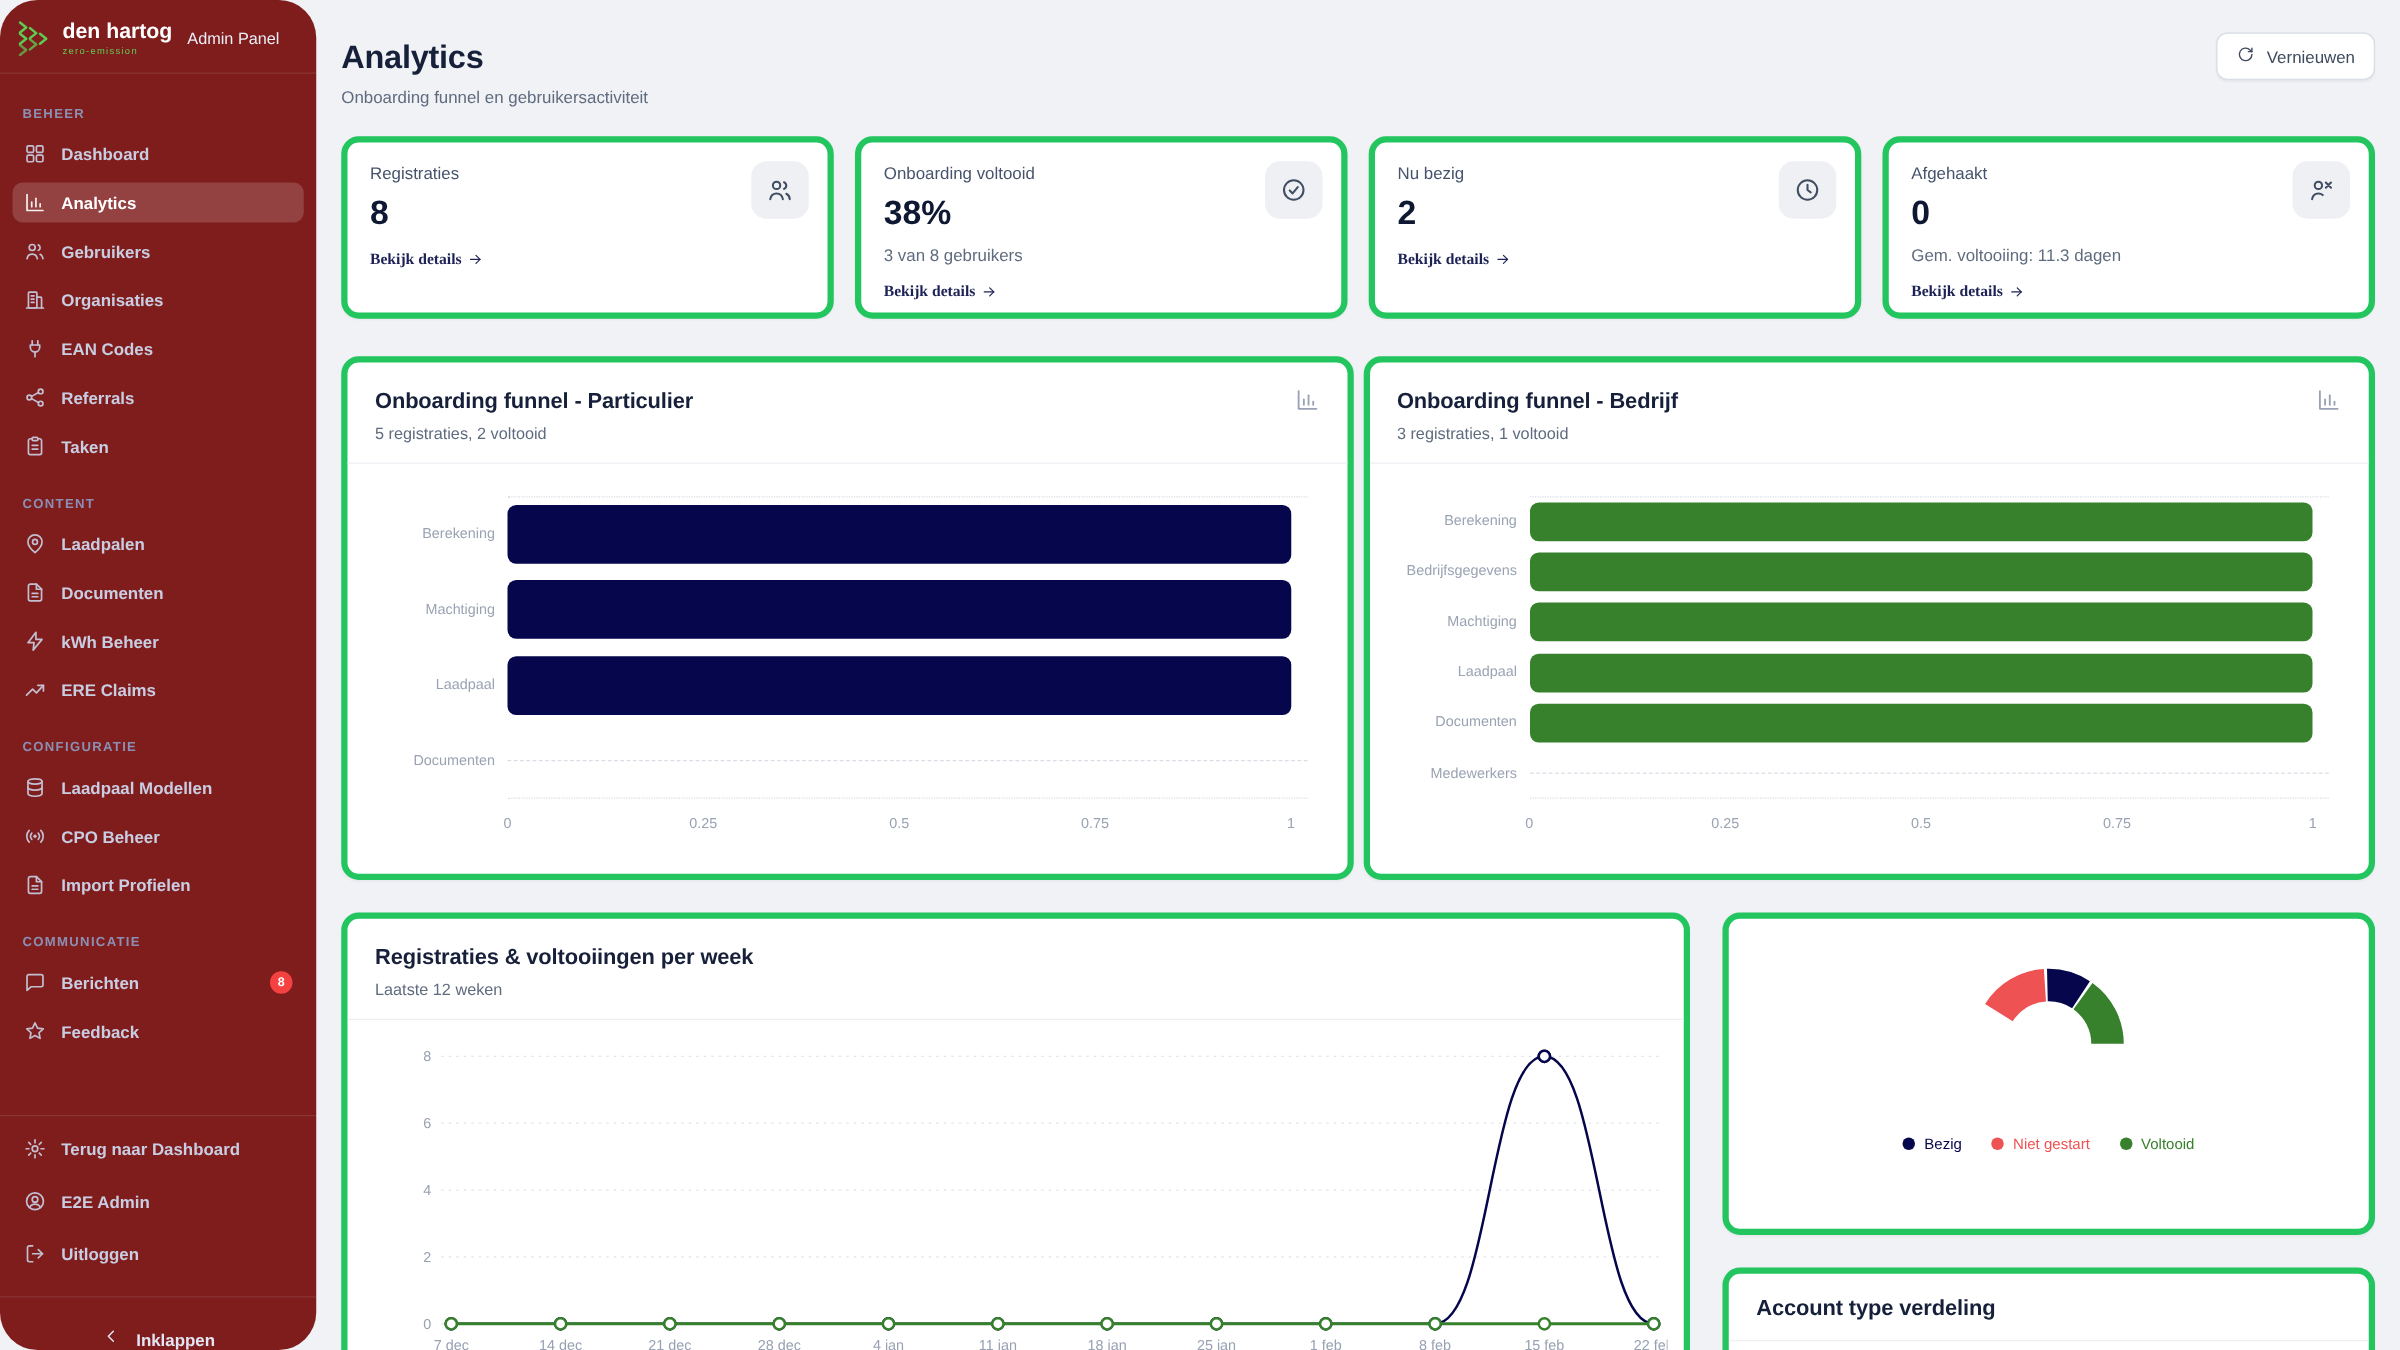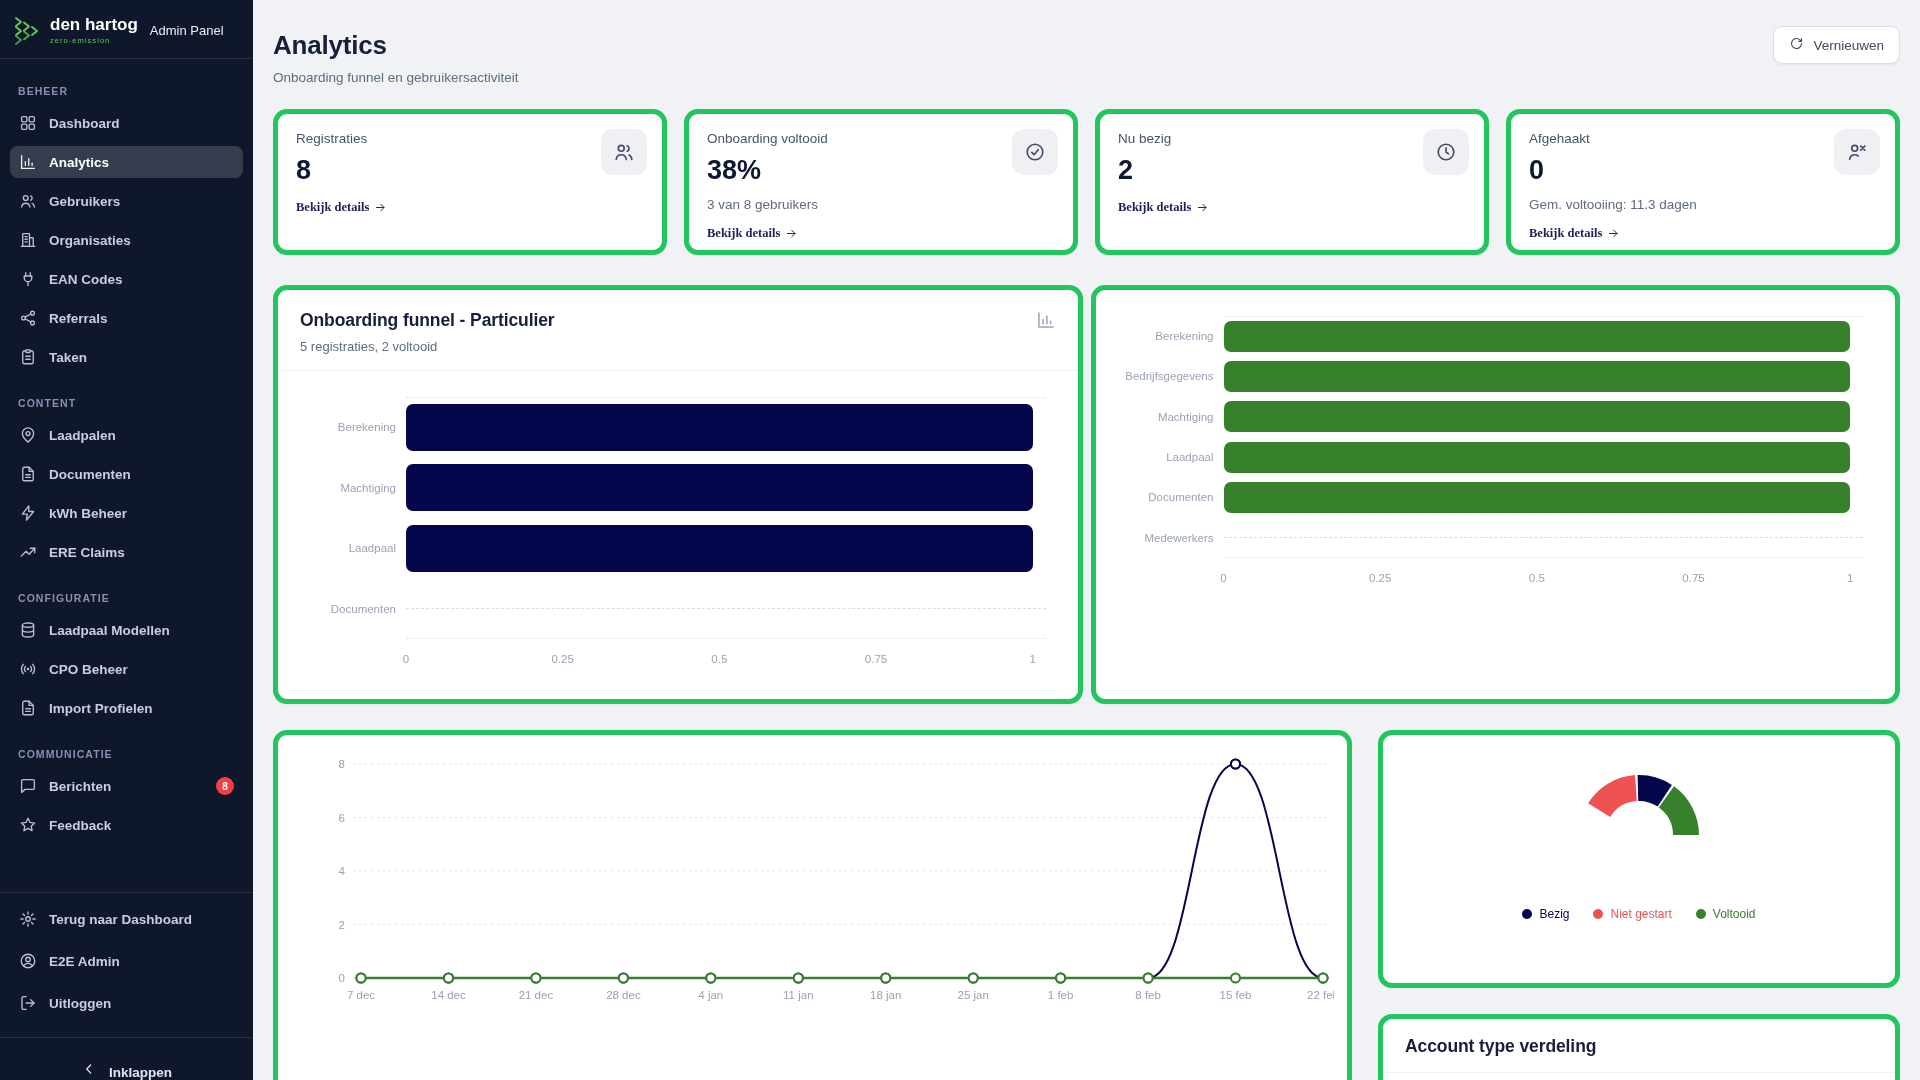--- a/index.html
+++ b/index.html
@@ -5,21 +5,21 @@
   html,body{margin:0;padding:0;}
   body{
     width:1920px;height:1080px;overflow:hidden;
     background:#f0f2f6;color:#1b2437;
     font-family:"Liberation Sans","DejaVu Sans",sans-serif;
     -webkit-font-smoothing:antialiased;
   }
   .app{display:flex;width:1920px;height:1080px;}
 
   
-  .sidebar{width:253px;min-width:253px;background:#0f172a;color:#ccd0e6;display:flex;flex-direction:column;height:100%;}
+  .sidebar{width:253px;min-width:253px;background:#7f1d1d;color:#ccd0e6;display:flex;flex-direction:column;height:100%;border-radius:30px;}
   .logo-row{display:flex;align-items:center;gap:10px;padding:15px 14px 13px;border-bottom:1px solid rgba(255,255,255,.10);}
   .brand{color:#fff;font-weight:700;font-size:17px;line-height:1;white-space:nowrap;}
   .tagline{color:#5ecb53;font-size:7.5px;letter-spacing:.14em;margin-top:3px;}
   .admin-label{color:#eceef8;font-size:13px;font-weight:500;margin-left:2px;white-space:nowrap;}
   .side-nav{flex:1;padding:2px 0 0;overflow:hidden;}
   .nav-title{font-size:10.5px;font-weight:700;letter-spacing:.10em;color:#8a8fb3;padding:0 18px;margin:24px 0 10px;}
   .nav-item{display:flex;align-items:center;gap:12px;margin:0 10px 7px;padding:7px 9px;border-radius:8px;
     font-size:13.5px;font-weight:600;color:#c9cde2;cursor:pointer;}
   .nav-item svg{flex:none;opacity:.92;}
   .nav-item.active{background:rgba(255,255,255,.16);color:#fff;}
@@ -386,20 +386,32 @@
               <span class="ftick" style="left: 0%;">0</span>
               <span class="ftick" style="left: 24.5%;">0.25</span>
               <span class="ftick" style="left: 49%;">0.5</span>
               <span class="ftick" style="left: 73.5%;">0.75</span>
               <span class="ftick" style="left: 98%;">1</span>
             </div>
           </div>
       </div>
 
       <div class="card chart-card">
+        <div class="card-head">
+          <div>
+            <div class="card-title">Onboarding funnel - Bedrijf</div>
+            <div class="card-sub">3 registraties, 1 voltooid</div>
+          </div>
+          <span class="head-icon"><svg width="20" height="20" viewBox="0 0 24 24" fill="none" stroke="currentColor" stroke-width="1.8" stroke-linecap="round" stroke-linejoin="round">
+                <path d="M3.5 3.5v17h17"></path>
+                <path d="M8.5 16.5v-5"></path>
+                <path d="M13 16.5V7.5"></path>
+                <path d="M17.5 16.5v-3"></path>
+              </svg></span>
+        </div>
         <div class="funnel-body" id="funnel-bedrijf">
             <div class="funnel-plot" style="height: 242px;">
               <div class="frow" style="height: 40.3333px;">
                 <span class="flabel">Berekening</span>
                 <span class="fbarwrap">
                   <span class="fbar" style="width:98%;height:31px;background:#37812c"></span>
                 </span>
               </div>
               <div class="frow" style="height: 40.3333px;">
                 <span class="flabel">Bedrijfsgegevens</span>
@@ -440,20 +452,26 @@
               <span class="ftick" style="left: 49%;">0.5</span>
               <span class="ftick" style="left: 73.5%;">0.75</span>
               <span class="ftick" style="left: 98%;">1</span>
             </div>
           </div>
       </div>
     </section>
 
     <section class="bottom-row">
       <div class="card chart-card weekly-card">
+        <div class="card-head">
+          <div>
+            <div class="card-title">Registraties &amp; voltooiingen per week</div>
+            <div class="card-sub">Laatste 12 weken</div>
+          </div>
+        </div>
         <div class="weekly-body" id="weekly-chart"><svg width="1035" height="266" viewBox="0 0 1035 266">
               <line x1="54" y1="231.0" x2="1030" y2="231.0" stroke="#e0e4eb" stroke-width="1" stroke-dasharray="2 4"></line>
               <text x="46" y="235.0" text-anchor="end" class="tick">0</text>
               <line x1="54" y1="177.5" x2="1030" y2="177.5" stroke="#e0e4eb" stroke-width="1" stroke-dasharray="2 4"></line>
               <text x="46" y="181.5" text-anchor="end" class="tick">2</text>
               <line x1="54" y1="124.0" x2="1030" y2="124.0" stroke="#e0e4eb" stroke-width="1" stroke-dasharray="2 4"></line>
               <text x="46" y="128.0" text-anchor="end" class="tick">4</text>
               <line x1="54" y1="70.5" x2="1030" y2="70.5" stroke="#e0e4eb" stroke-width="1" stroke-dasharray="2 4"></line>
               <text x="46" y="74.5" text-anchor="end" class="tick">6</text>
               <line x1="54" y1="17.0" x2="1030" y2="17.0" stroke="#e0e4eb" stroke-width="1" stroke-dasharray="2 4"></line>

